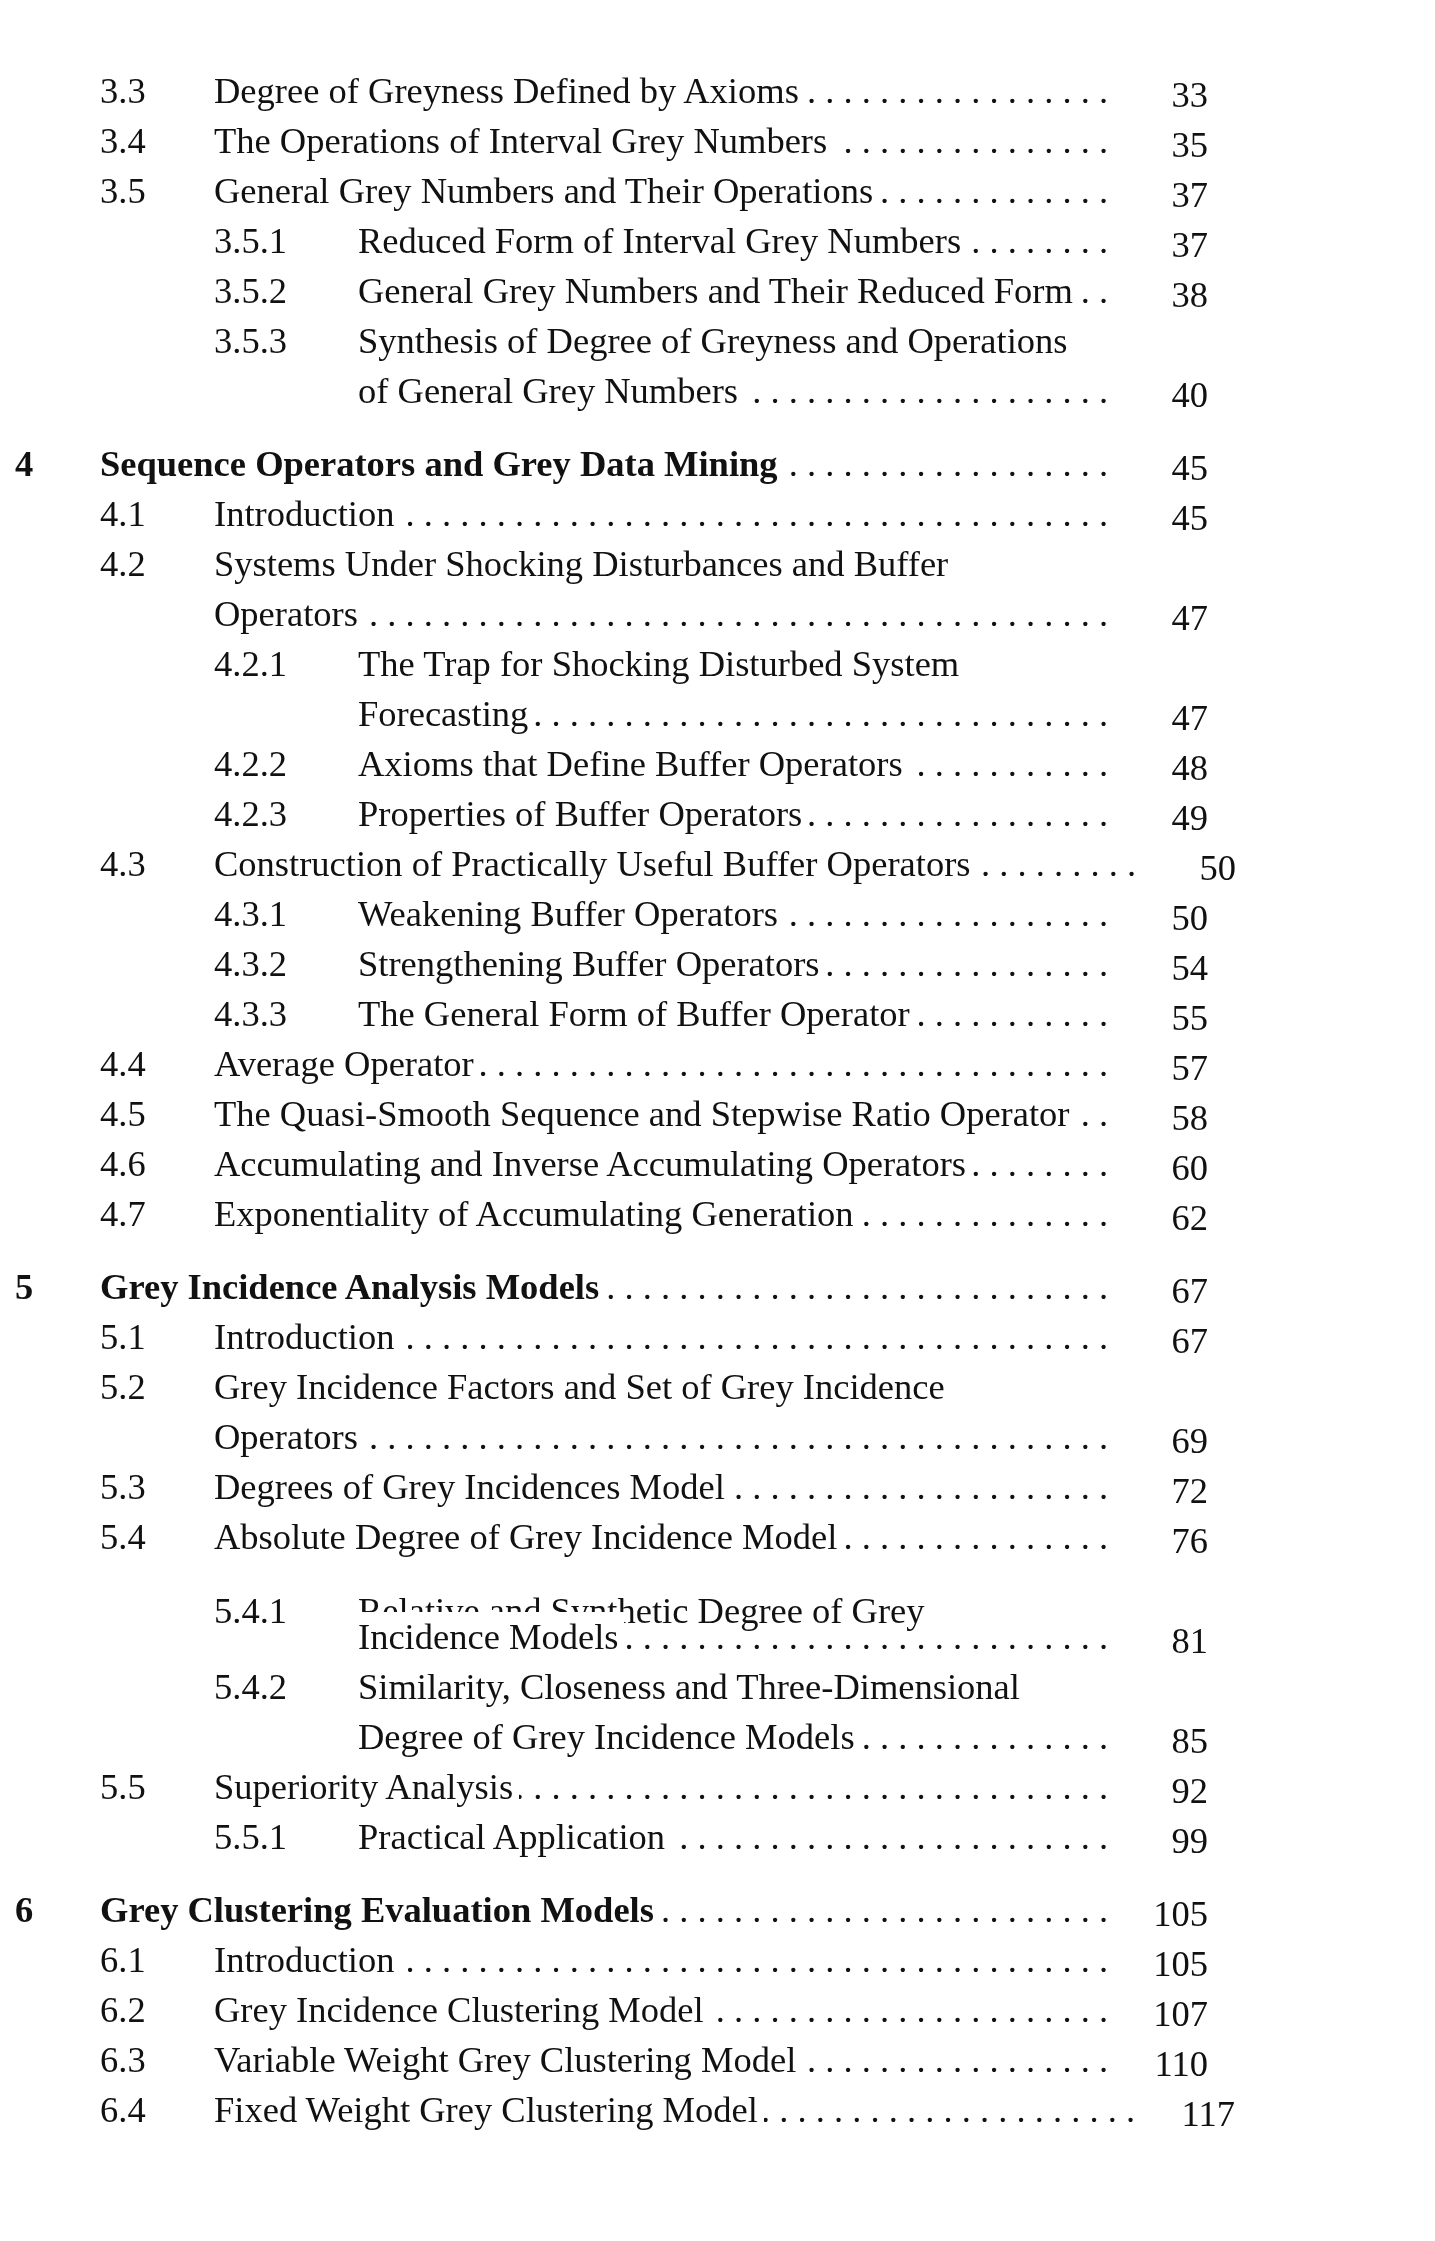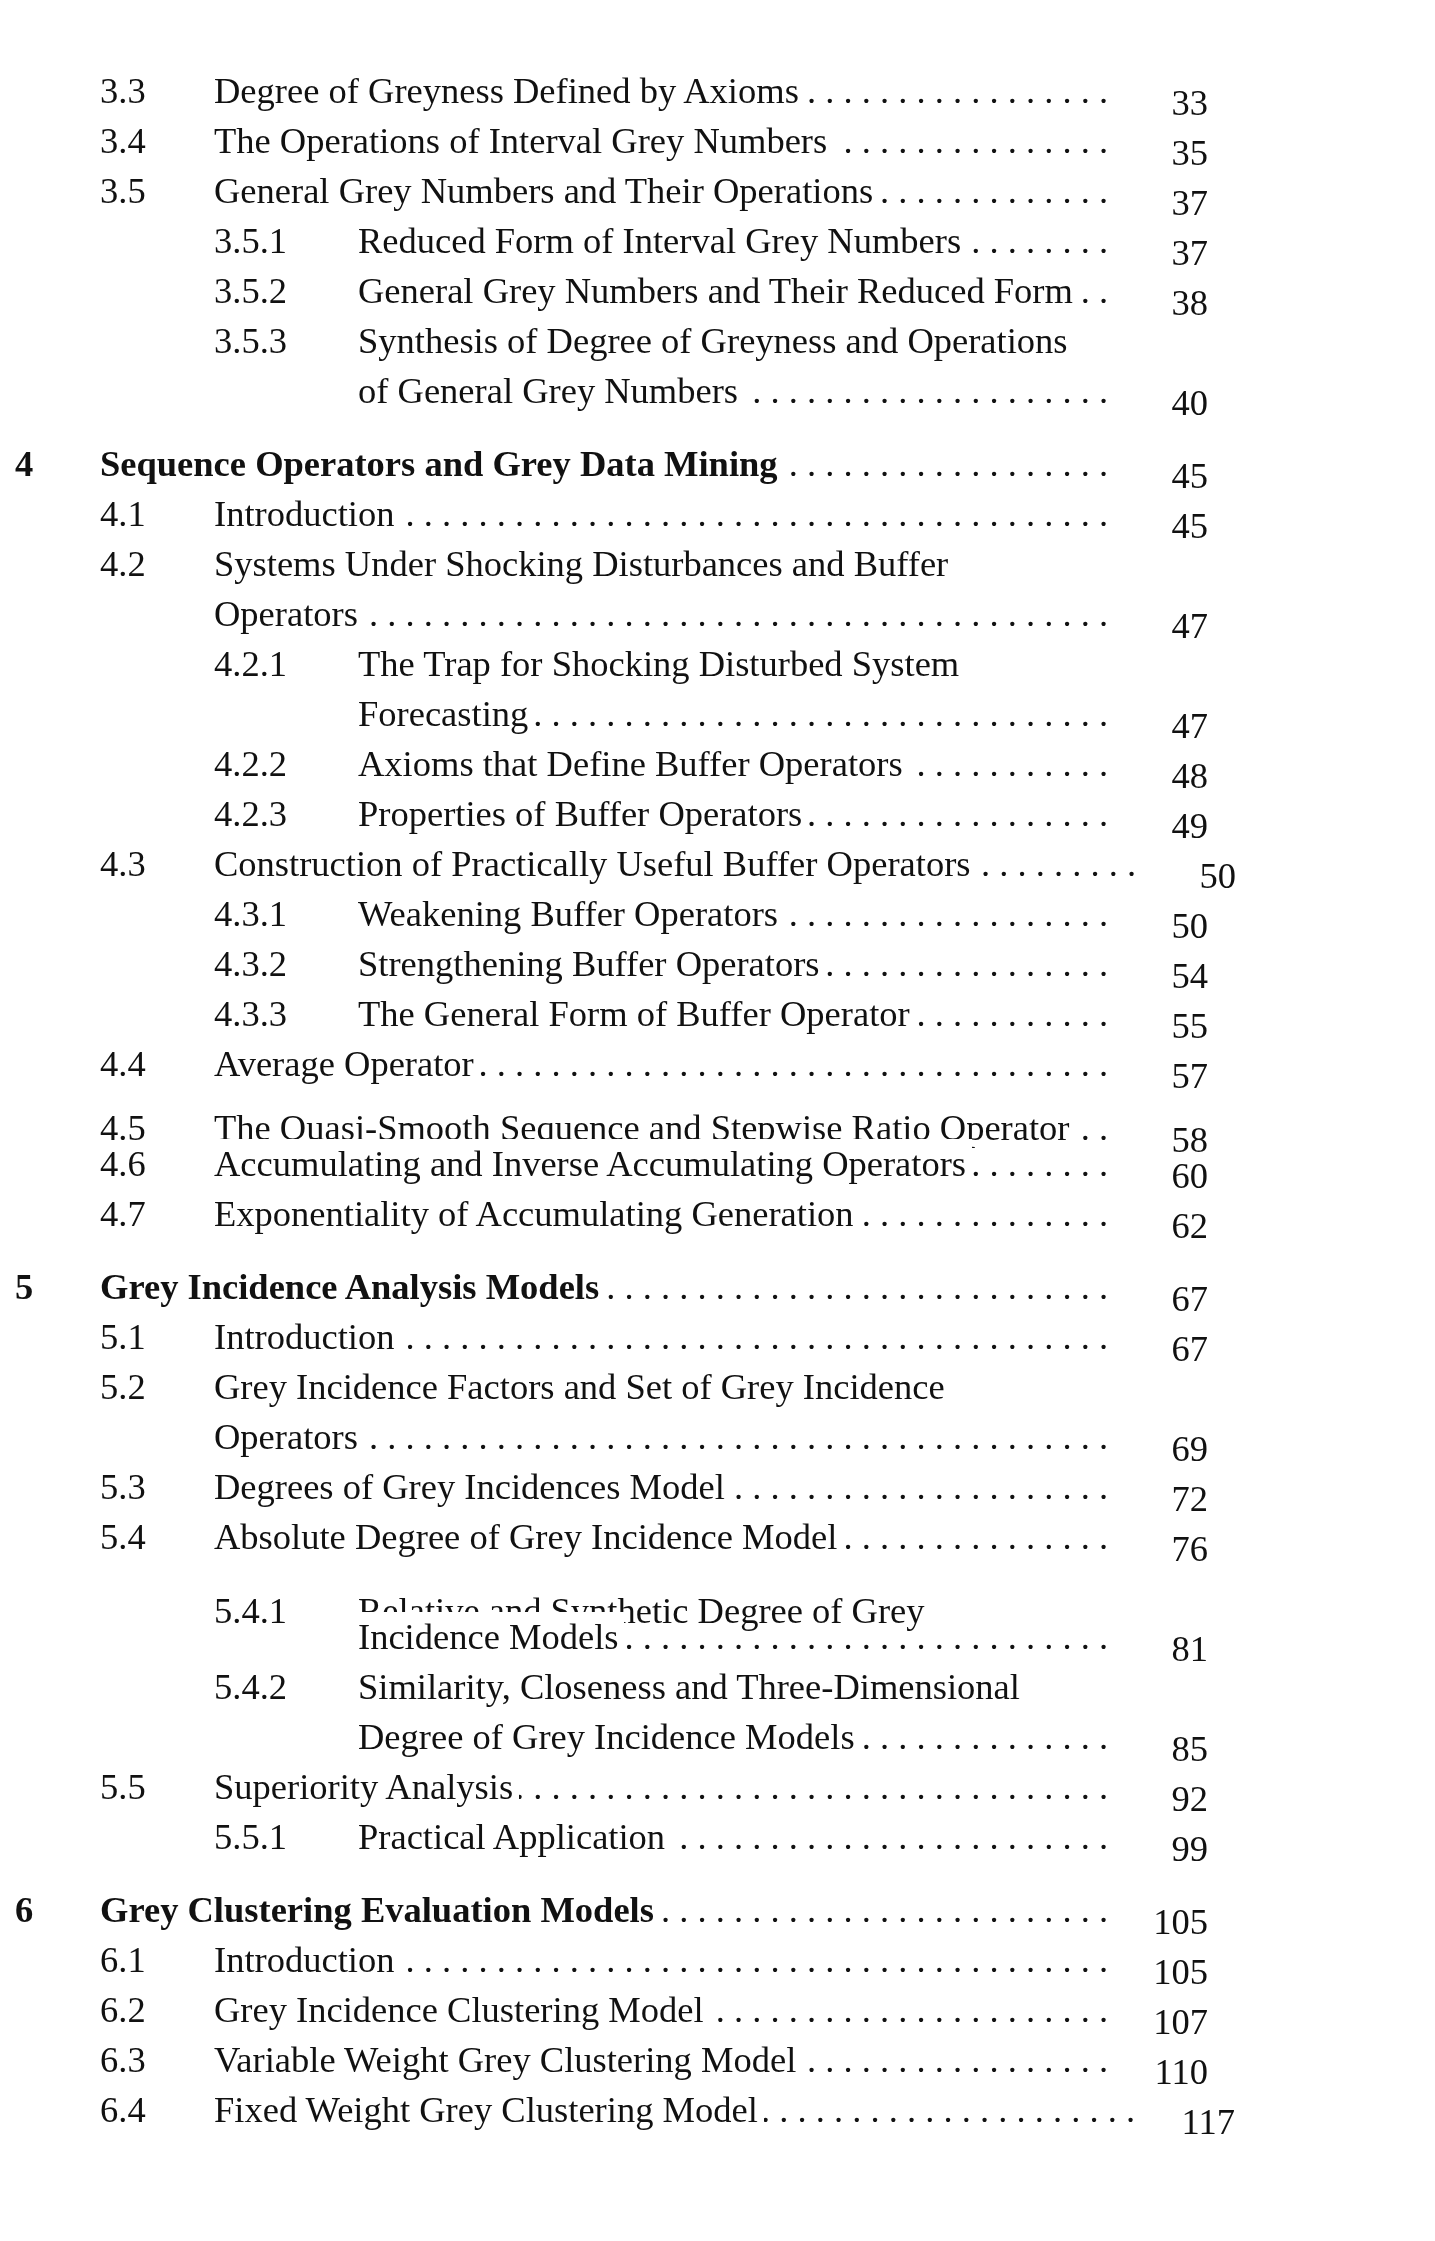--- a/index.html
+++ b/index.html
@@ -55,21 +55,21 @@
     font-weight: normal;
     text-align: right;
     direction: rtl;
     letter-spacing: 0;
   }
   .leader span {
     direction: ltr;
   }
   .page {
     position: absolute;
-    top: 12px;
+    top: 4px;
     right: 40px;
     text-align: center;
     font-weight: normal;
   }
   .row.chapter .page { font-weight: normal; }
   
   .lvl-chapter .num { left: 15px; }
   .lvl-chapter .title-wrap { left: 100px; }
   .lvl-section .num { left: 100px; }
   .lvl-section .title-wrap { left: 214px; }
@@ -224,21 +224,21 @@
       <span class="page">55</span>
     </div>
     <div class="row lvl-section" style="top: 1039px;">
       <span class="num">4.4</span>
       <span class="title-wrap">
         <span class="title">Average Operator</span>
         <span class="leader"><span> . . . . . . . . . . . . . . . . . . . . . . . . . . . . . . . . . . . . . . . . . . . . . . . . . . . . . . . . . . . . . . . . . . . . . . . . . . . . . . . .</span></span>
       </span>
       <span class="page">57</span>
     </div>
-    <div class="row lvl-section" style="top: 1089px; margin-top: 14px;">
+    <div class="row lvl-section" style="top: 1089px;">
       <span class="num">4.5</span>
       <span class="title-wrap">
         <span class="title">The Quasi-Smooth Sequence and Stepwise Ratio Operator</span>
         <span class="leader"><span> . . . . . . . . . . . . . . . . . . . . . . . . . . . . . . . . . . . . . . . . . . . . . . . . . . . . . . . . . . . . . . . . . . . . . . . . . . . . . . . .</span></span>
       </span>
       <span class="page">58</span>
     </div>
     <div class="row lvl-section" style="top: 1139px;">
       <span class="num">4.6</span>
       <span class="title-wrap">

